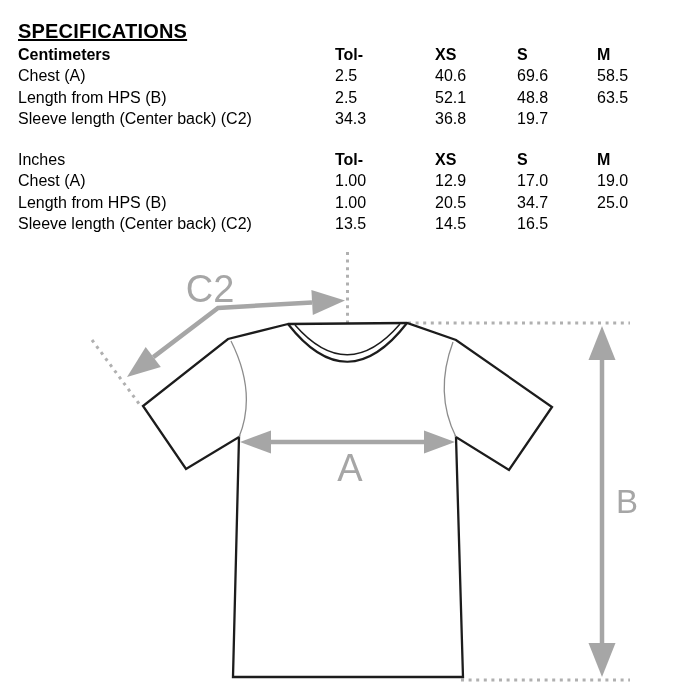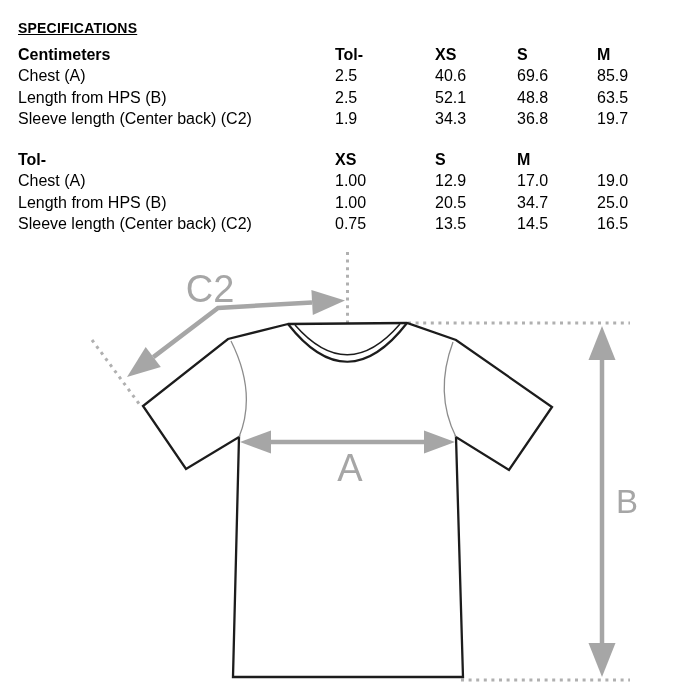--- a/index.html
+++ b/index.html
@@ -3,21 +3,21 @@
 <meta charset="utf-8">
 <style>
   html,body { margin:0; padding:0; }
   body {
     width:700px; height:700px; position:relative; background:#ffffff;
     font-family:"Liberation Sans", sans-serif; color:#000;
     overflow:hidden;
   }
   .title {
     position:absolute; left:18px; top:20px;
-    font-size:14px; font-weight:bold; text-decoration:underline;
+    font-size:20px; font-weight:bold; text-decoration:underline;
     letter-spacing:.2px;
   }
   .spec-block { position:absolute; left:18px; }
   #cm-block { top:44px; }
   #in-block { top:149px; }
   .row { display:grid; grid-template-columns:317px 100px 82px 80px 86px; }
   .cell { font-size:16px; line-height:21.4px; white-space:nowrap; }
   .b { font-weight:bold; }
   #diagram { position:absolute; left:0; top:0; }
   text { font-family:"Liberation Sans", sans-serif; }
@@ -33,40 +33,40 @@
     <span class="cell b">Tol-</span>
     <span class="cell b">XS</span>
     <span class="cell b">S</span>
     <span class="cell b">M</span>
   </div>
   <div class="row">
     <span class="cell">Chest (A)</span>
     <span class="cell">2.5</span>
     <span class="cell">40.6</span>
     <span class="cell">69.6</span>
-    <span class="cell">85.9</span>
+    <span class="cell">58.5</span>
   </div>
   <div class="row">
     <span class="cell">Length from HPS (B)</span>
     <span class="cell">2.5</span>
     <span class="cell">52.1</span>
     <span class="cell">48.8</span>
     <span class="cell">63.5</span>
   </div>
   <div class="row">
     <span class="cell">Sleeve length (Center back) (C2)</span>
-    <span class="cell">1.9</span>
     <span class="cell">34.3</span>
     <span class="cell">36.8</span>
     <span class="cell">19.7</span>
   </div>
 </div>
 
 <div class="spec-block" id="in-block">
   <div class="row">
+    <span class="cell">Inches</span>
     <span class="cell b">Tol-</span>
     <span class="cell b">XS</span>
     <span class="cell b">S</span>
     <span class="cell b">M</span>
   </div>
   <div class="row">
     <span class="cell">Chest (A)</span>
     <span class="cell">1.00</span>
     <span class="cell">12.9</span>
     <span class="cell">17.0</span>
@@ -74,21 +74,20 @@
   </div>
   <div class="row">
     <span class="cell">Length from HPS (B)</span>
     <span class="cell">1.00</span>
     <span class="cell">20.5</span>
     <span class="cell">34.7</span>
     <span class="cell">25.0</span>
   </div>
   <div class="row">
     <span class="cell">Sleeve length (Center back) (C2)</span>
-    <span class="cell">0.75</span>
     <span class="cell">13.5</span>
     <span class="cell">14.5</span>
     <span class="cell">16.5</span>
   </div>
 </div>
 
 <svg id="diagram" width="700" height="700" viewBox="0 0 700 700">
 
   <g stroke="#b0b0b0" stroke-width="3" fill="none" stroke-dasharray="3 4.6">
     <line x1="347.5" y1="252" x2="347.5" y2="327"></line>

